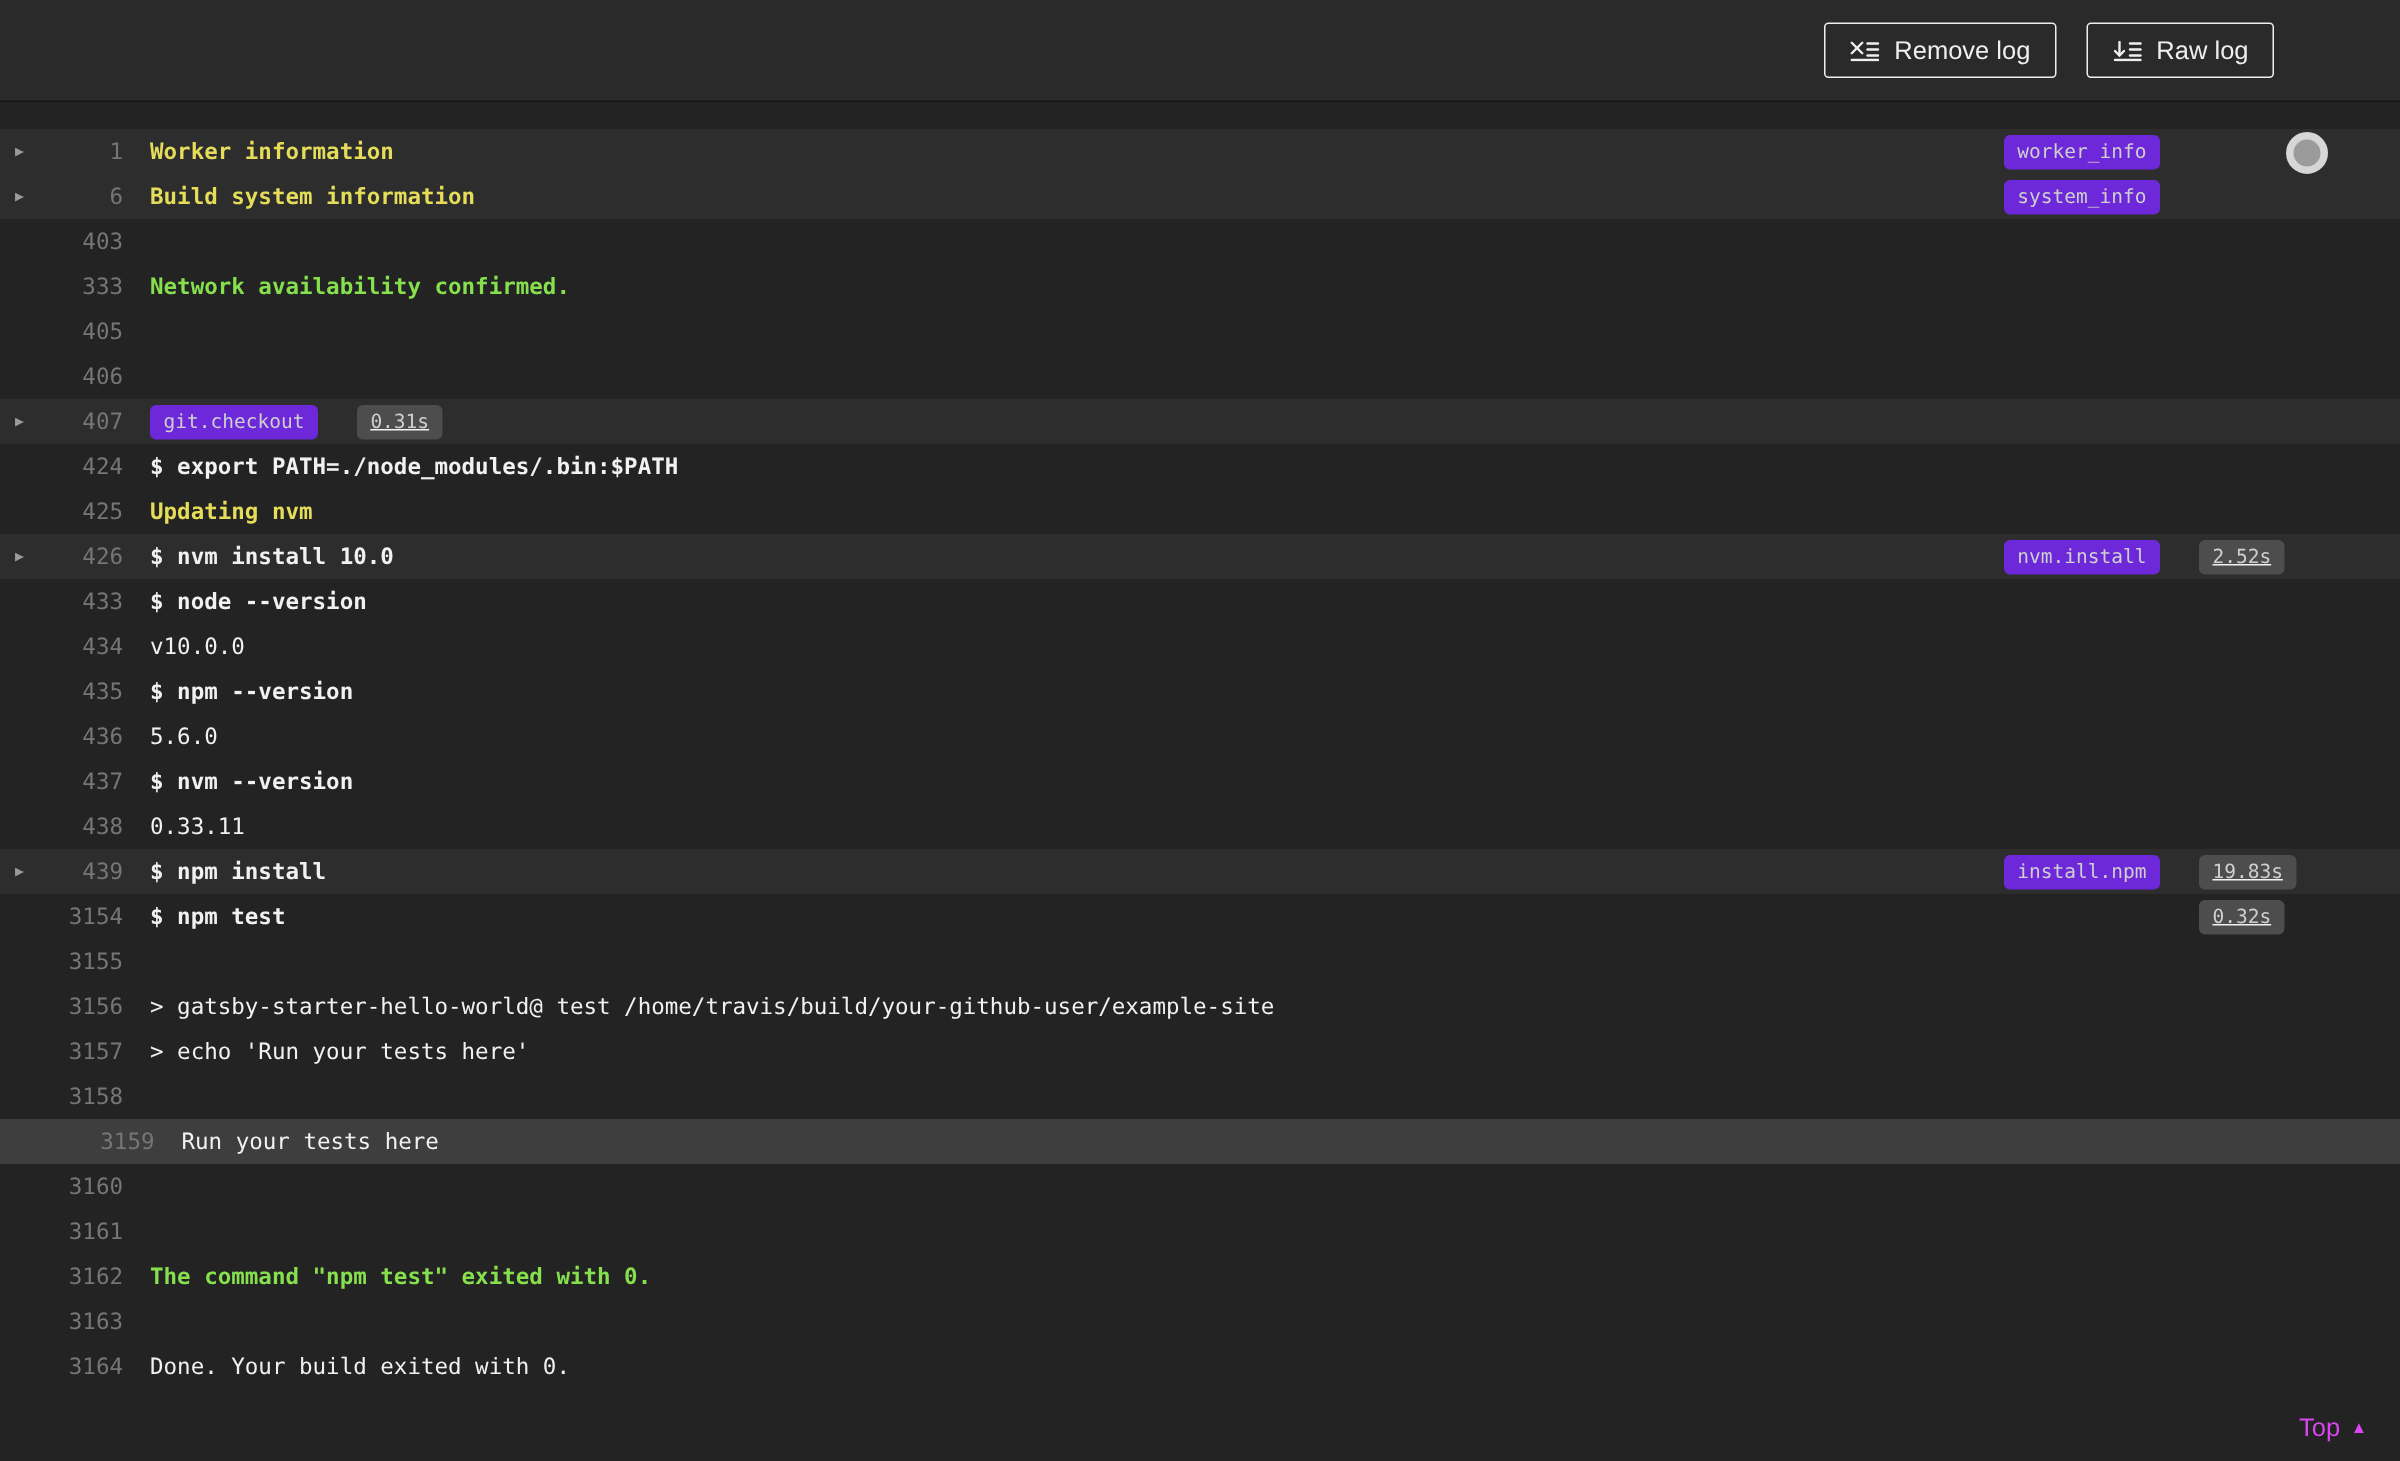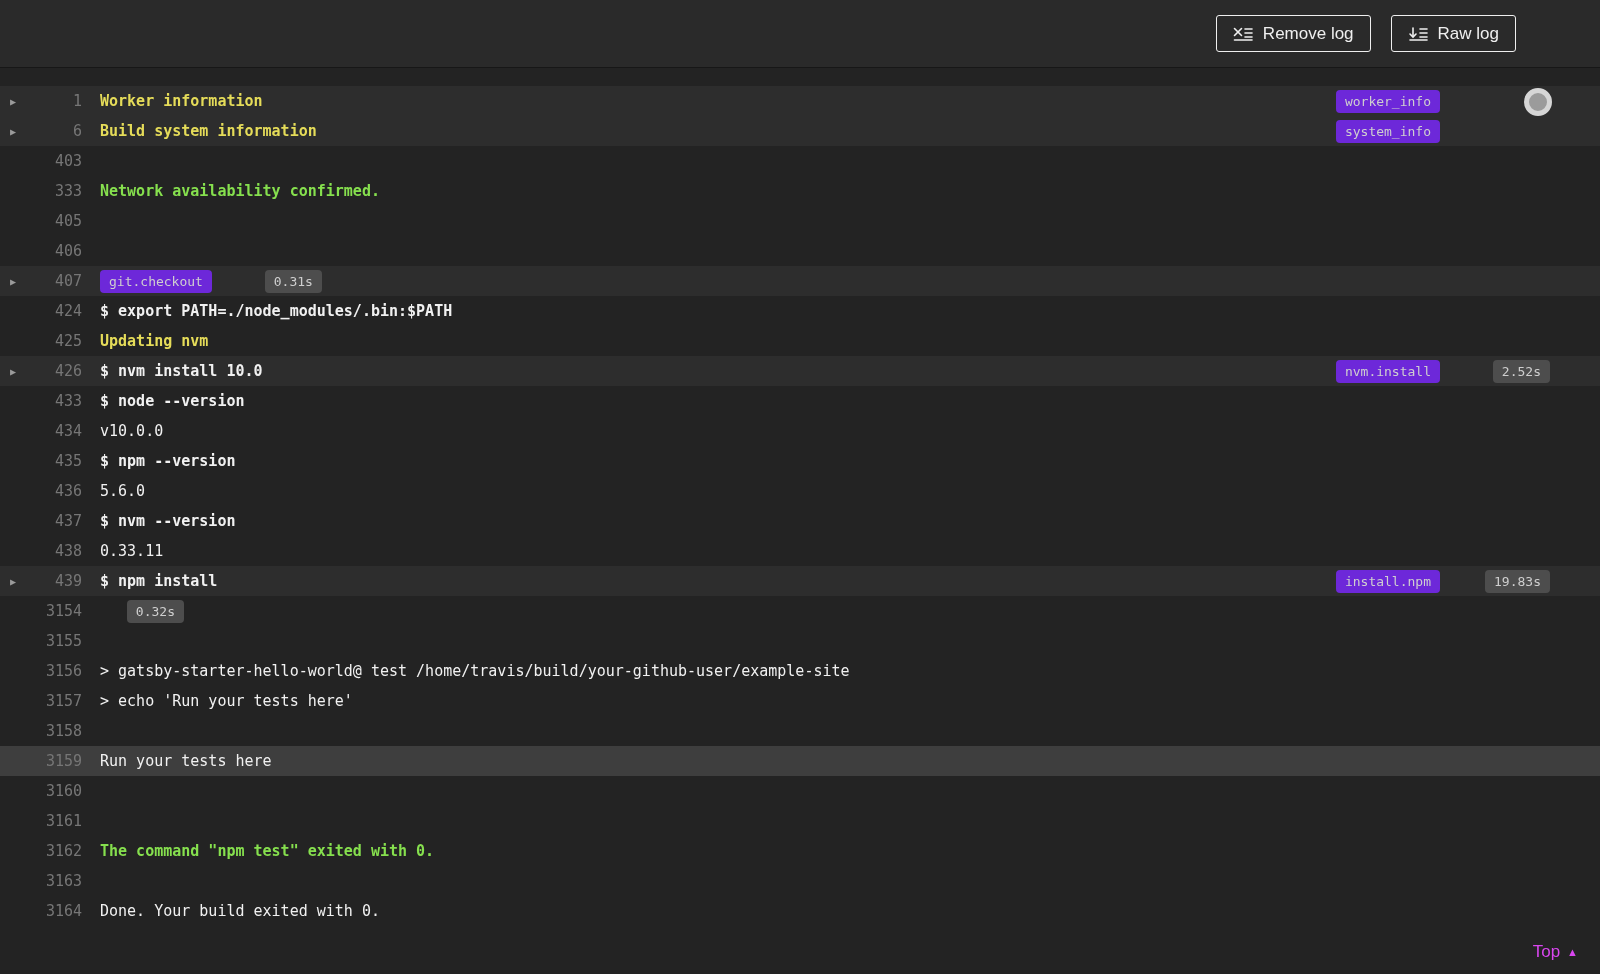--- a/index.html
+++ b/index.html
@@ -39,21 +39,21 @@
   .log { padding-top: 18px; }
   .row {
     display: flex;
     align-items: center;
     height: 30px;
     padding-right: 50px;
     font-size: 15px;
     color: #f1f1f1;
   }
   .row.fold { background: #2d2d2d; }
-  .row.highlight { background: #3e3e3e; }
+  .row.highlight { background: #3e3e3e; padding-left: 21px; }
   .arrow {
     width: 30px;
     padding-left: 10px;
     font-size: 10px;
     color: #9b9b9b;
     cursor: pointer;
     flex: none;
   }
   .lineno {
     width: 52px;
@@ -80,21 +80,21 @@
     font-size: 13px;
     line-height: 1;
     padding: 5px 9px;
     border-radius: 4px;
     margin-right: 26px;
   }
   .timeslot {
     flex: none;
     width: 84px;
     display: flex;
-    justify-content: flex-end;
+    text-decoration: underline;
   }
   .time {
     background: #4d4d4d;
     color: #cfcfcf;
     font-size: 13px;
     line-height: 1;
     padding: 5px 9px;
     border-radius: 4px;
   }
   
@@ -323,20 +323,21 @@
     <span class="text bold">$ npm install</span>
     <span class="badge">install.npm</span>
     <span class="timeslot">
       <span class="time">19.83s</span>
     </span>
   </div>
 
   <div class="row">
     <span class="arrow"></span>
     <span class="lineno">3154</span>
+    <span class="text bold">$ npm test</span>
 
     <span class="timeslot">
       <span class="time">0.32s</span>
     </span>
   </div>
 
   <div class="row">
     <span class="arrow"></span>
     <span class="lineno">3155</span>
     <span class="text"></span>

